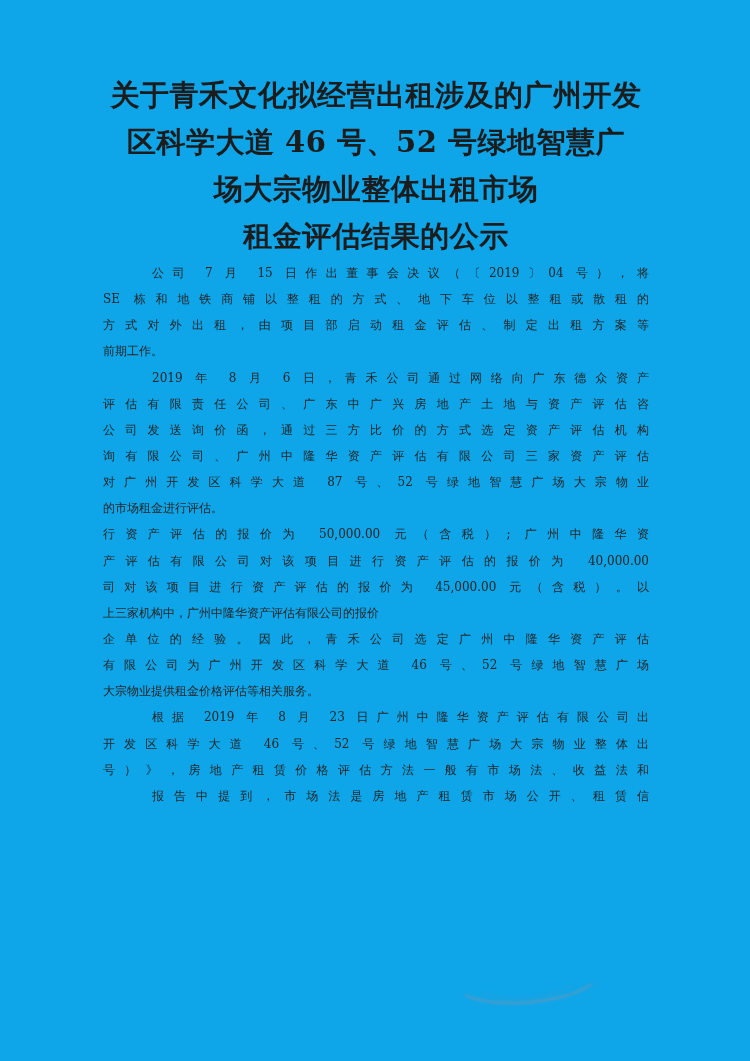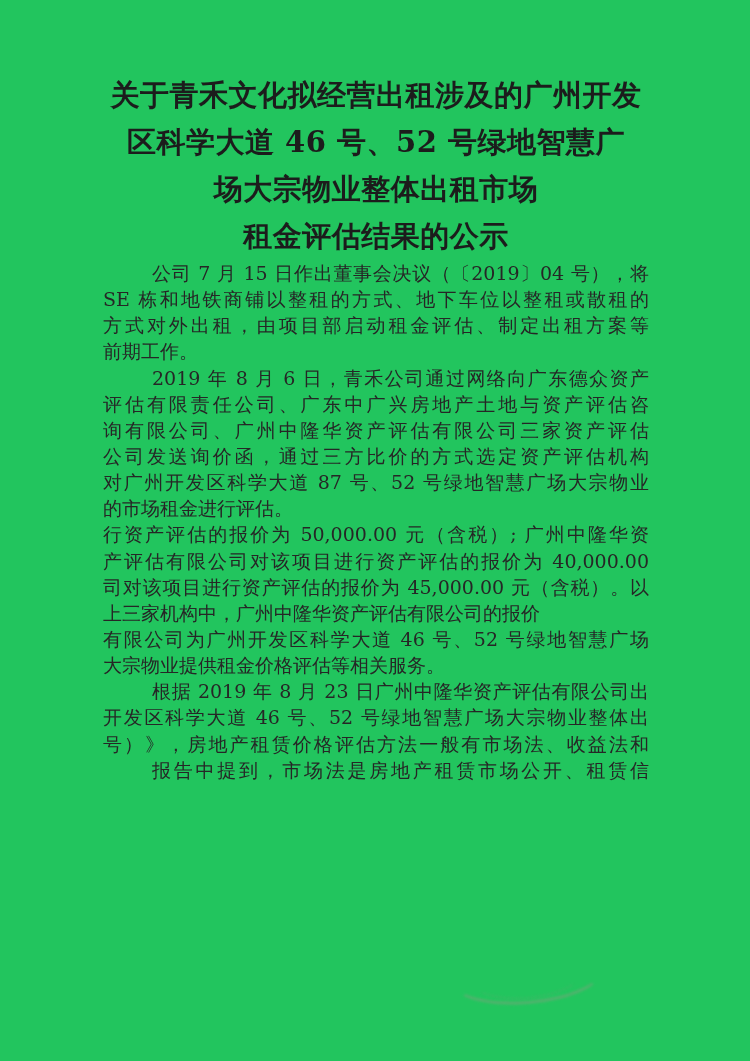--- a/index.html
+++ b/index.html
@@ -4,21 +4,21 @@
 <style>
   html, body {
     margin: 0;
     padding: 0;
     background: #ffffff;
   }
   .page {
     position: relative;
     width: 750px;
     height: 1061px;
-    background: #22c55e;
+    background: #0ea5e9;
     overflow: hidden;
     font-family: "DejaVu Serif", "Liberation Serif", serif;
   }
   .doc {
     position: absolute;
     left: 103px;
     top: 72px;
     width: 546px;
   }
   .title {
@@ -36,21 +36,21 @@
   }
   .paragraphs {
     margin-top: 0;
     color: #262626;
   }
   .paragraph {
     margin: 0;
     padding: 0;
   }
   .para-line {
-    font-size: 19px;
+    font-size: 12px;
     line-height: 26.15px;
     height: 26.15px;
     overflow: hidden;
     text-align: justify;
     text-align-last: justify;
   }
   .para-line.first {
     text-indent: 49px;
   }
   .para-line.ragged {
@@ -96,30 +96,31 @@
     <div class="paragraphs">
         <div class="paragraph">
           <div class="para-line first">公司 7 月 15 日作出董事会决议（〔2019〕04 号），将</div>
           <div class="para-line">SE 栋和地铁商铺以整租的方式、地下车位以整租或散租的</div>
           <div class="para-line">方式对外出租，由项目部启动租金评估、制定出租方案等</div>
           <div class="para-line ragged">前期工作。</div>
         </div>
         <div class="paragraph">
           <div class="para-line first">2019 年 8 月 6 日，青禾公司通过网络向广东德众资产</div>
           <div class="para-line">评估有限责任公司、广东中广兴房地产土地与资产评估咨</div>
+          <div class="para-line">公司发送询价函，通过三方比价的方式选定资产评估机构</div>
           <div class="para-line">询有限公司、广州中隆华资产评估有限公司三家资产评估</div>
-          <div class="para-line">公司发送询价函，通过三方比价的方式选定资产评估机构</div>
           <div class="para-line">对广州开发区科学大道 87 号、52 号绿地智慧广场大宗物业</div>
           <div class="para-line ragged">的市场租金进行评估。</div>
         </div>
         <div class="paragraph">
           <div class="para-line">行资产评估的报价为 50,000.00 元（含税）; 广州中隆华资</div>
           <div class="para-line">产评估有限公司对该项目进行资产评估的报价为 40,000.00</div>
           <div class="para-line">司对该项目进行资产评估的报价为 45,000.00 元（含税）。以</div>
           <div class="para-line ragged">上三家机构中，广州中隆华资产评估有限公司的报价</div>
+          <div class="para-line">企单位的经验。因此，青禾公司选定广州中隆华资产评估</div>
           <div class="para-line">有限公司为广州开发区科学大道 46 号、52 号绿地智慧广场</div>
           <div class="para-line ragged">大宗物业提供租金价格评估等相关服务。</div>
         </div>
         <div class="paragraph">
           <div class="para-line first">根据 2019 年 8 月 23 日广州中隆华资产评估有限公司出</div>
           <div class="para-line">开发区科学大道 46 号、52 号绿地智慧广场大宗物业整体出</div>
           <div class="para-line">号）》，房地产租赁价格评估方法一般有市场法、收益法和</div>
         </div>
         <div class="paragraph">
           <div class="para-line first">报告中提到，市场法是房地产租赁市场公开、租赁信</div>

